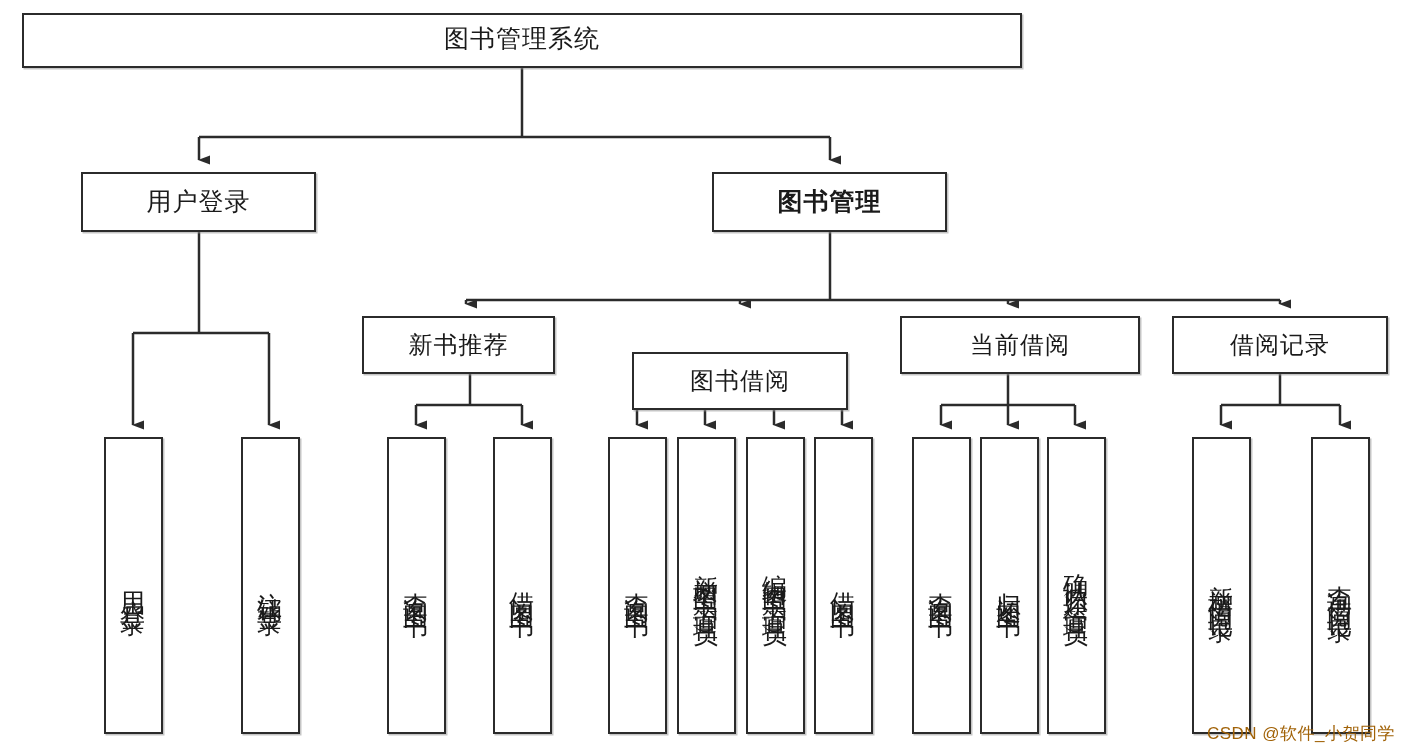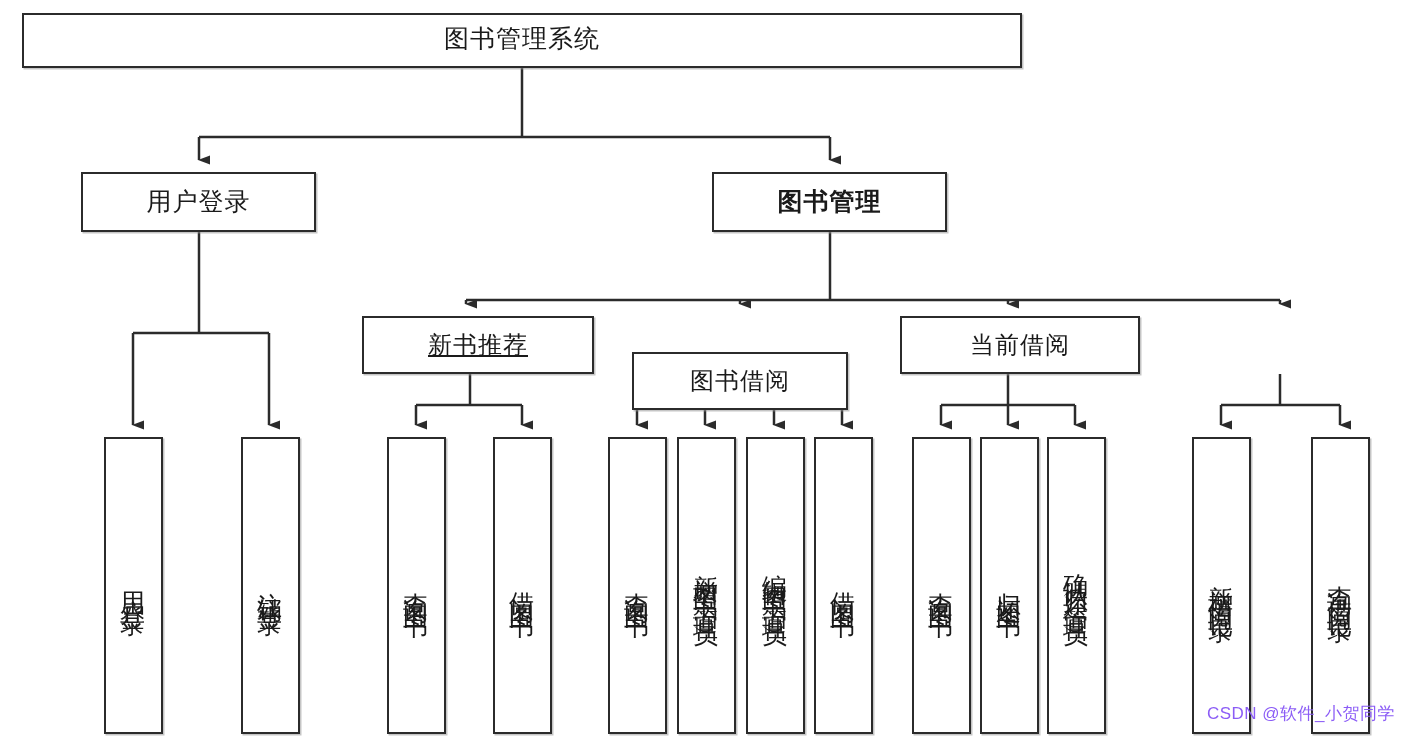--- a/index.html
+++ b/index.html
@@ -53,23 +53,23 @@
     padding: 6px 0;
     text-align: center;
     overflow: hidden;
   }
   .node.leaf > span {
     display: block;
   }
   #watermark {
     position: absolute;
     right: 10px;
-    bottom: 22px;
+    bottom: 2px;
     font-size: 17px;
-    color: #8b5cf6;
+    color: #a16207;
     letter-spacing: 0.5px;
     white-space: nowrap;
   }
 </style>
 </head>
 <body>
 
 <div id="canvas">
 
   <svg id="wires" viewBox="0 0 1405 747">
@@ -126,28 +126,31 @@
     <span>图书管理系统</span>
   </div>
 
   <div class="node h" style="left:81px; top:172px; width:235px; height:60px;">
     <span>用户登录</span>
   </div>
   <div class="node h" style="left:712px; top:172px; width:235px; height:60px;font-weight:bold;">
     <span>图书管理</span>
   </div>
 
-  <div class="node cat" style="left:362px; top:316px; width:232px; height:58px;text-decoration:underline;">
+  <div class="node cat" style="left:362px; top:316px; width:193px; height:58px;">
     <span>新书推荐</span>
   </div>
   <div class="node cat" style="left:632px; top:316px; width:216px; height:58px;margin-top:36px;">
     <span>图书借阅</span>
   </div>
   <div class="node cat" style="left:900px; top:316px; width:240px; height:58px;">
     <span>当前借阅</span>
+  </div>
+  <div class="node cat" style="left:1172px; top:316px; width:216px; height:58px;">
+    <span>借阅记录</span>
   </div>
 
   <div class="node leaf" style="left:104px; top:437px; width:59px; height:297px;">
     <span>用户登录</span>
   </div>
   <div class="node leaf" style="left:241px; top:437px; width:59px; height:297px;">
     <span>注销登录</span>
   </div>
 
   <div class="node leaf" style="left:387px; top:437px; width:59px; height:297px;">

